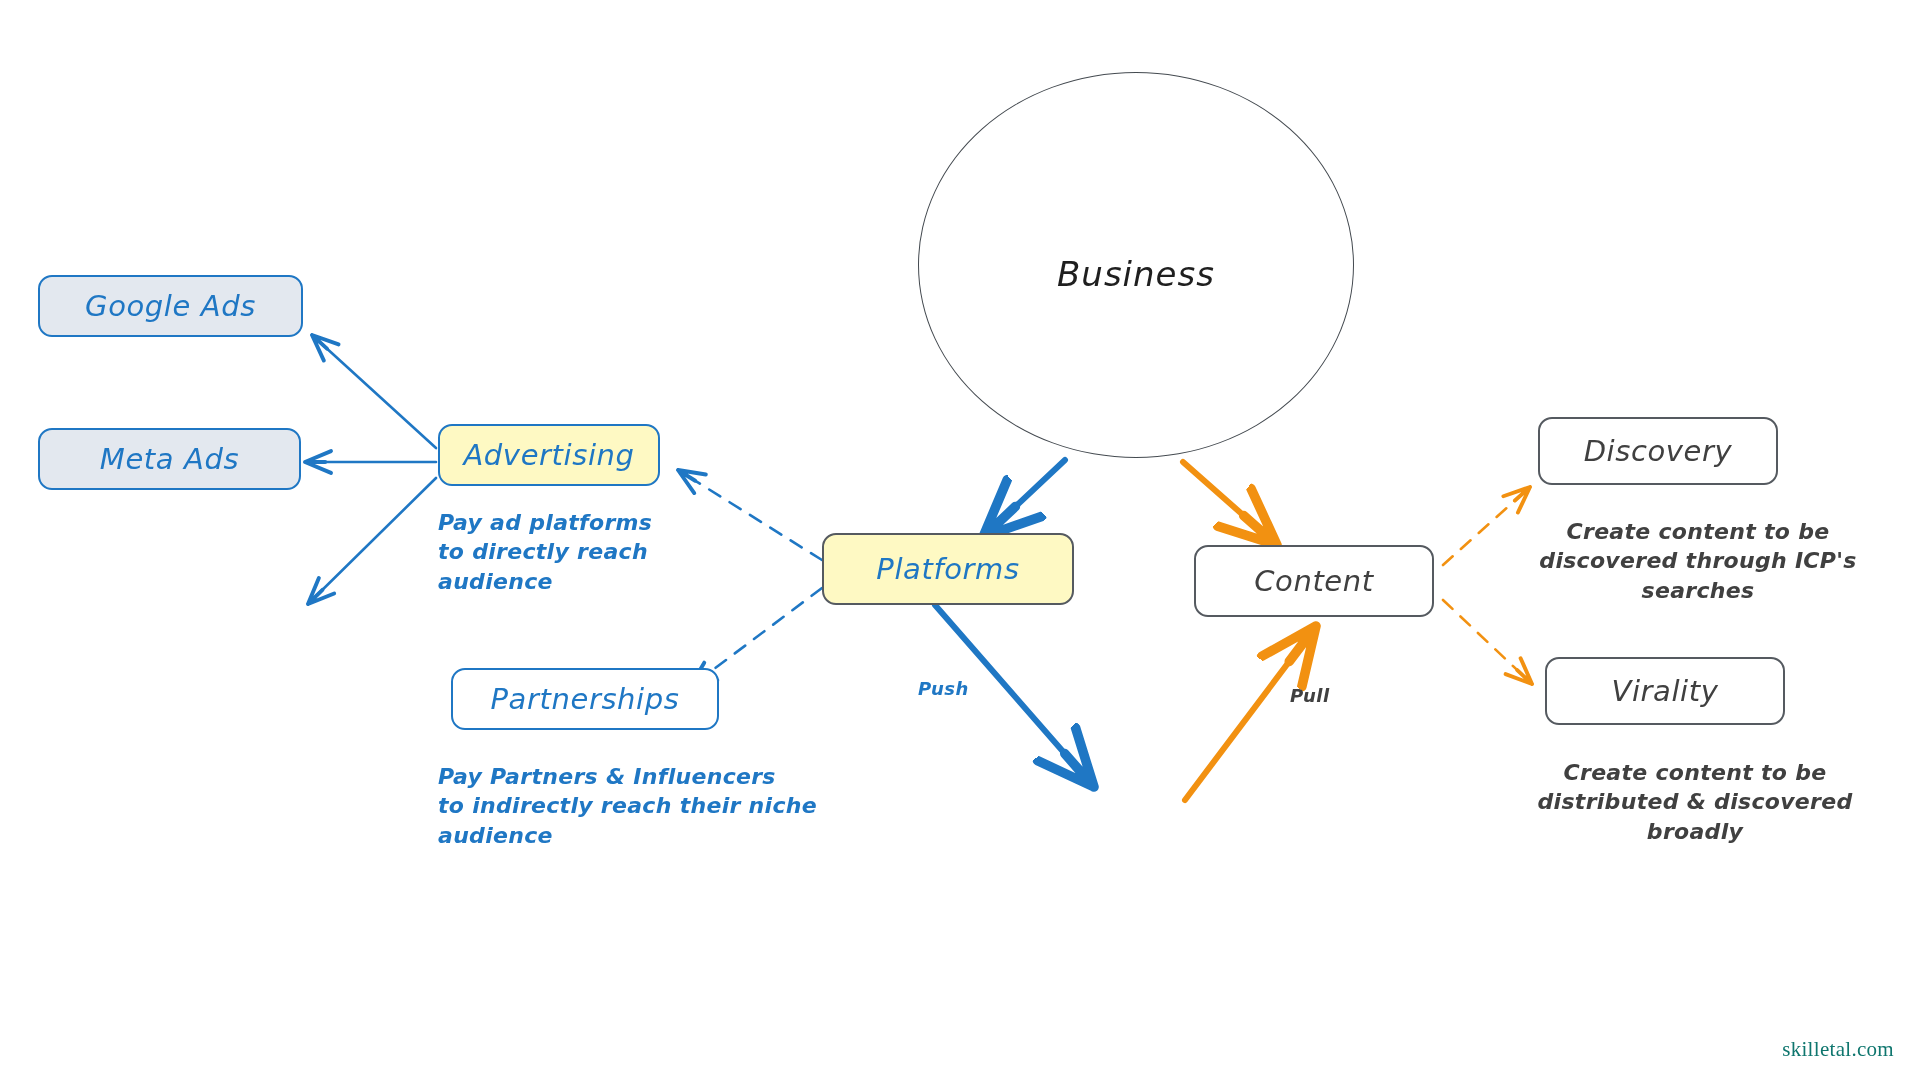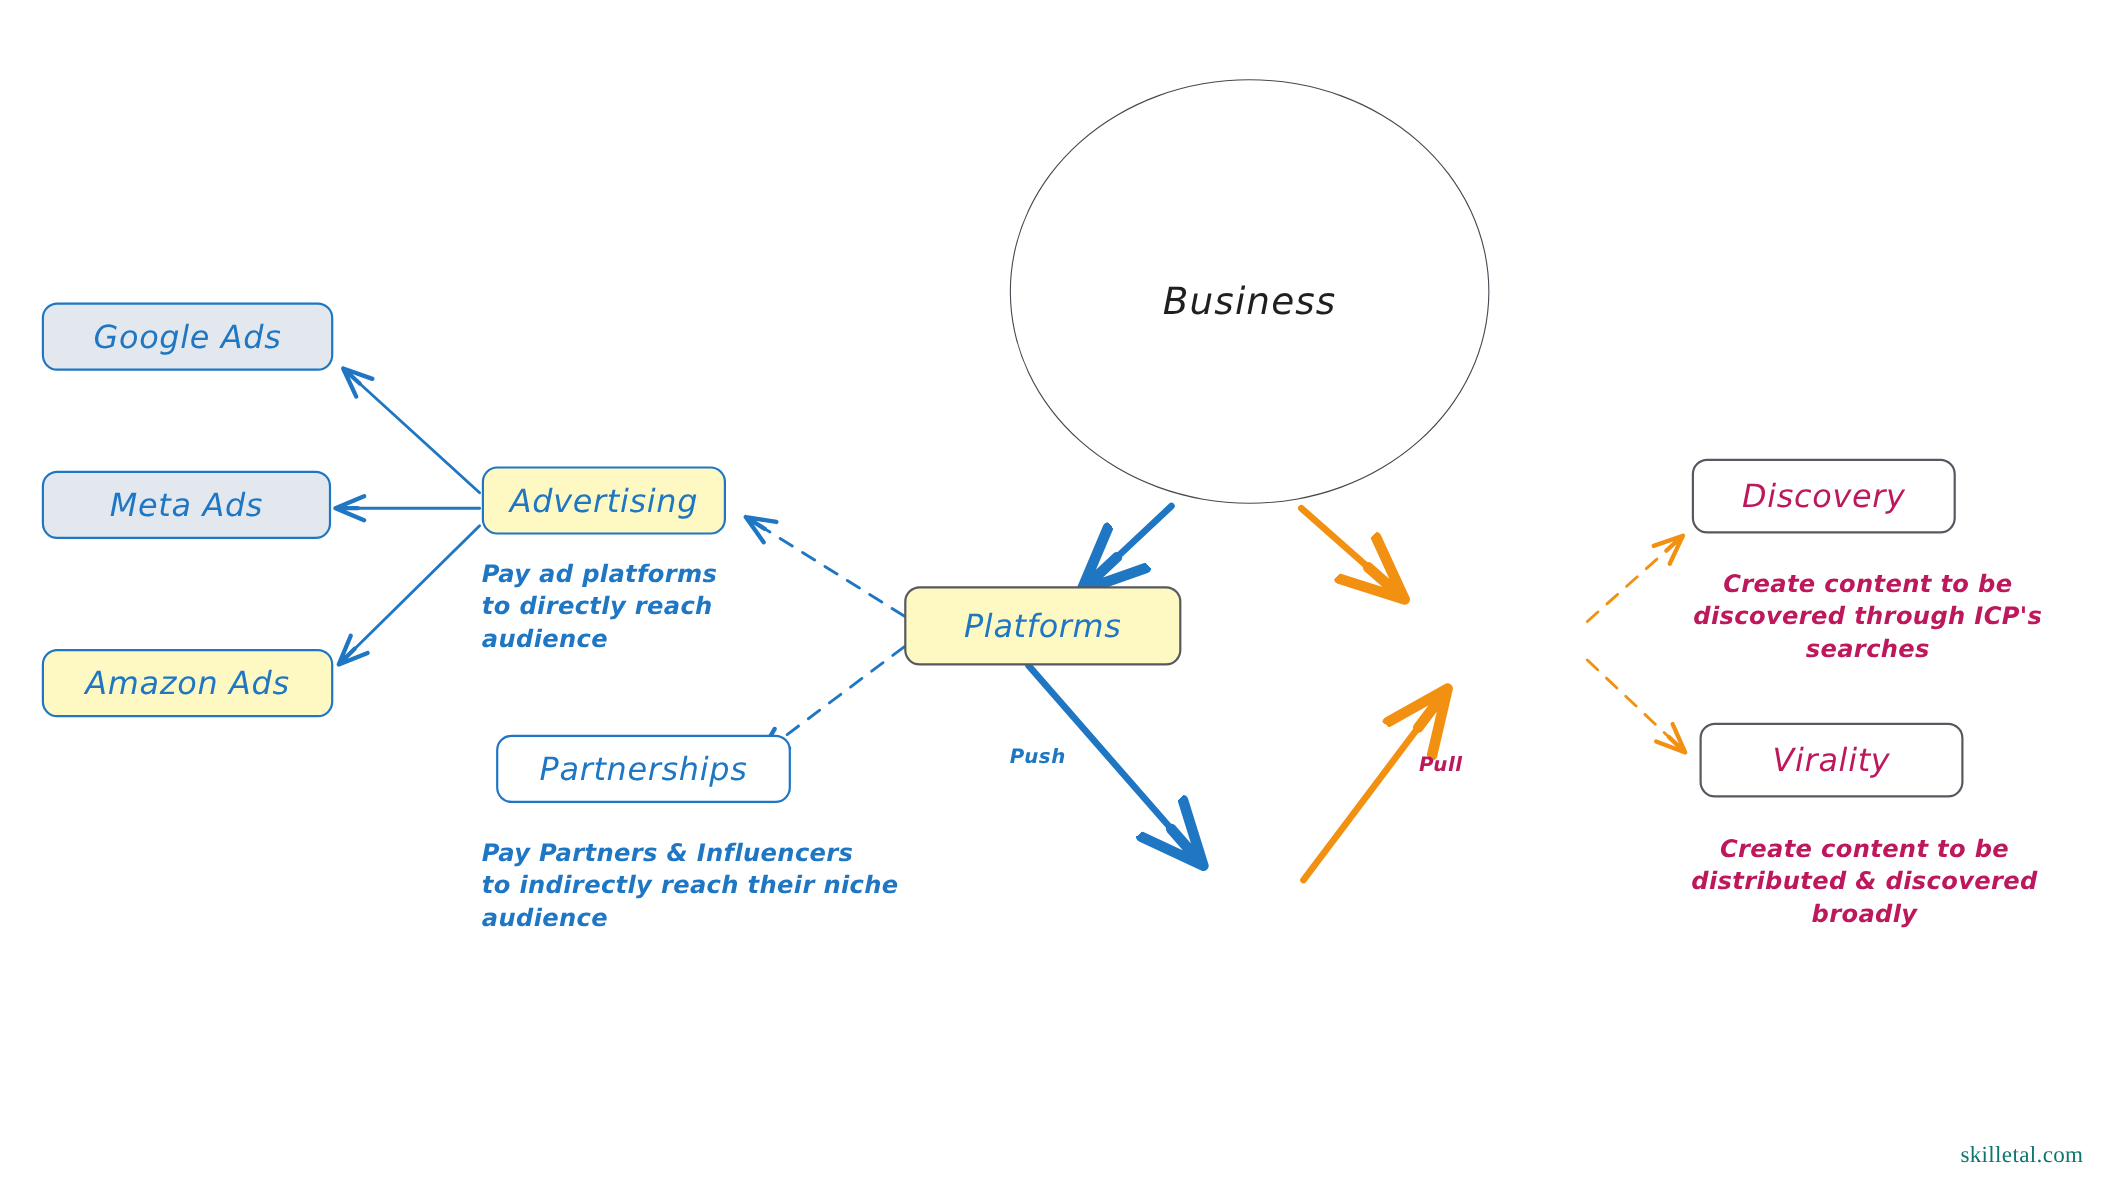--- a/index.html
+++ b/index.html
@@ -57,21 +57,21 @@
   .fill-grayblue { background: #e3e8ef; }
   .fill-green    { background: #fef9c3; }
   .fill-white    { background: #ffffff; }
 
   
   .stroke-blue { border-color: #1f77c4; }
   .stroke-dark { border-color: #555a60; border-width: 2px; }
 
   
   .txt-blue   { color: #1f77c4; }
-  .txt-orange { color: #be185d; }
+  .txt-orange { color: #404040; }
   .txt-dark   { color: #1f1f1f; }
 
   
   .circle {
     border-radius: 50%;
     border: 1.6px solid #444a50;
     background: #ffffff;
   }
   .circle .label {
     font-size: 34px;
@@ -164,41 +164,41 @@
   </svg>
 
   <div class="node circle" style="left:918px; top:72px; width:436px; height:386px;">
     <span class="label txt-dark">Business</span>
   </div>
 
   <div class="node box fill-green stroke-dark" style="left:822px; top:533px; width:252px; height:72px;">
     <span class="label txt-blue">Platforms</span>
   </div>
 
+  <div class="node box fill-white stroke-dark" style="left:1194px; top:545px; width:240px; height:72px;">
+    <span class="label txt-orange">Content</span>
+  </div>
 
 
   <div class="node box fill-green stroke-blue" style="left:438px; top:424px; width:222px; height:62px;">
     <span class="label txt-blue">Advertising</span>
   </div>
 
   <div class="node box fill-white stroke-blue" style="left:451px; top:668px; width:268px; height:62px;">
     <span class="label txt-blue">Partnerships</span>
   </div>
 
   <div class="node box fill-grayblue stroke-blue" style="left:38px; top:275px; width:265px; height:62px;">
     <span class="label txt-blue">Google Ads</span>
   </div>
 
   <div class="node box fill-grayblue stroke-blue" style="left:38px; top:428px; width:263px; height:62px;">
     <span class="label txt-blue">Meta Ads</span>
   </div>
 
-  <div class="node box fill-green stroke-blue" style="left:38px; top:590px; width:265px; height:62px;">
-    <span class="label txt-blue">Amazon Ads</span>
-  </div>
 
   <div class="node box fill-white stroke-dark" style="left:1538px; top:417px; width:240px; height:68px;">
     <span class="label txt-orange">Discovery</span>
   </div>
 
   <div class="node box fill-white stroke-dark" style="left:1545px; top:657px; width:240px; height:68px;">
     <span class="label txt-orange">Virality</span>
   </div>
 
   <div class="caption left txt-blue" style="left:438px; top:508px; width:320px;">Pay ad platforms

